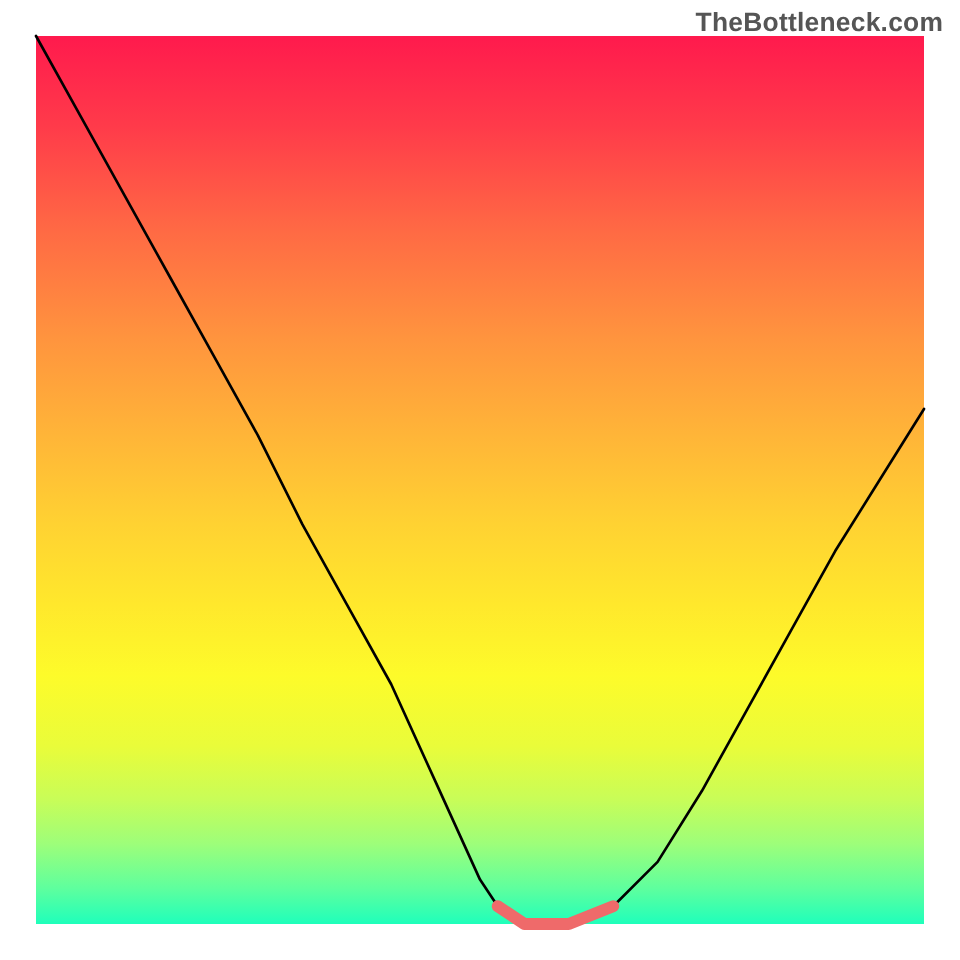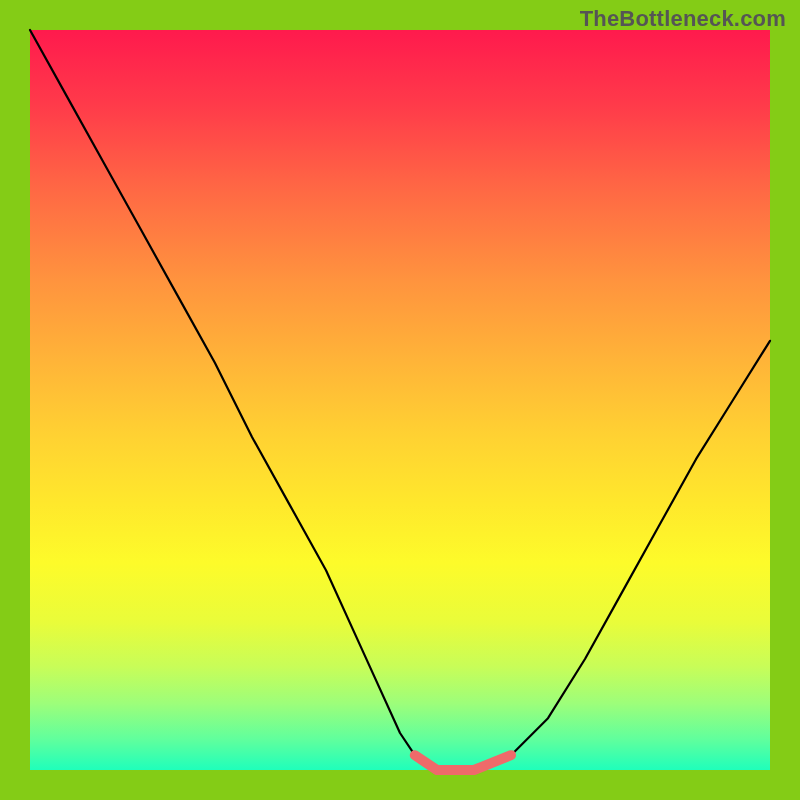--- a/index.html
+++ b/index.html
@@ -8,21 +8,21 @@
     width: 800px;
     height: 800px;
     background: #000;
     font-family: Arial, Helvetica, sans-serif;
     overflow: hidden;
   }
   .stage {
     position: relative;
     width: 800px;
     height: 800px;
-    background: #84cc16;
+    background: #ffffff;
   }
   .watermark {
     position: absolute;
     top: 6px;
     right: 14px;
     color: #555;
     font-size: 22px;
     font-weight: 600;
     letter-spacing: 0.2px;
     user-select: none;

